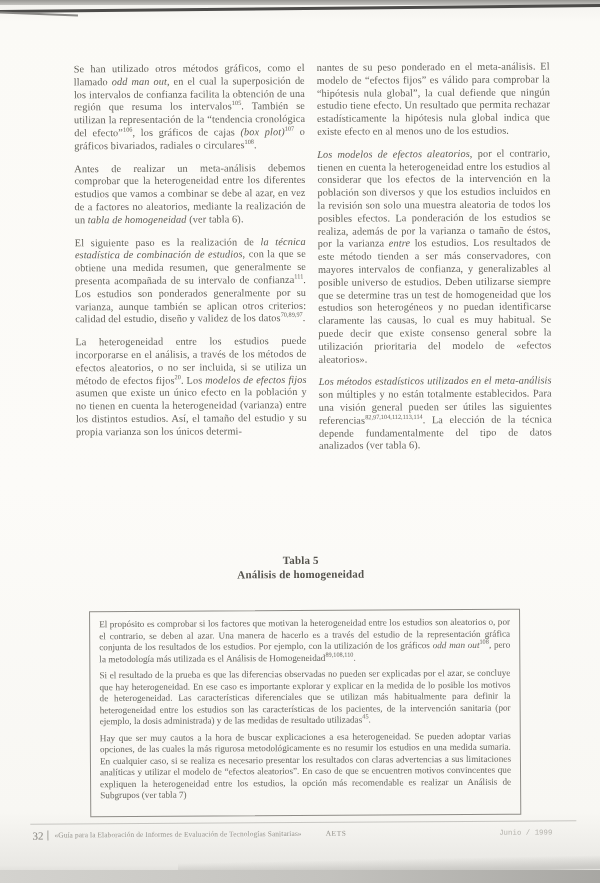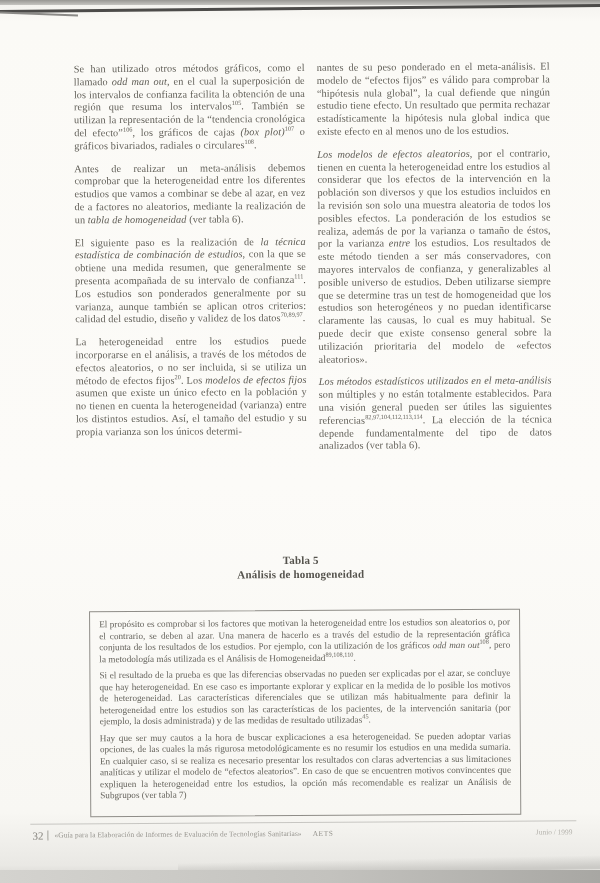--- a/index.html
+++ b/index.html
@@ -53,22 +53,22 @@
   
   .footer-rule{position:absolute;top:822px;left:28px;width:546px;height:1px;background:#c7c6c2;}
   .footer{
     position:absolute;top:827px;left:30px;width:544px;height:14px;
     font-size:7.4px;line-height:12px;color:#96948e;
     display:flex;align-items:center;
   }
   .footer .pgnum{font-size:11px;color:#85837d;margin-right:4px;}
   .footer .vdiv{width:1px;height:10px;background:#a3a19b;margin-right:6px;}
   .footer .cite{letter-spacing:0.1px;}
-  .footer .org{margin-left:11px;letter-spacing:0.6px;}
-  .footer .date{margin-left:auto;color:#b4b2ac;margin-right:4px;}
+  .footer .org{margin-left:24px;letter-spacing:0.6px;}
+  .footer .date{margin-left:auto;color:#b4b2ac;margin-right:24px;font-family:Liberation Mono, monospace;}
 </style>
 </head>
 <body>
 
 <div class="page">
   <div class="scan-top-band"></div>
   <div class="scan-top-line"></div>
   <div class="scan-top-line2"></div>
 
   <div class="content">

